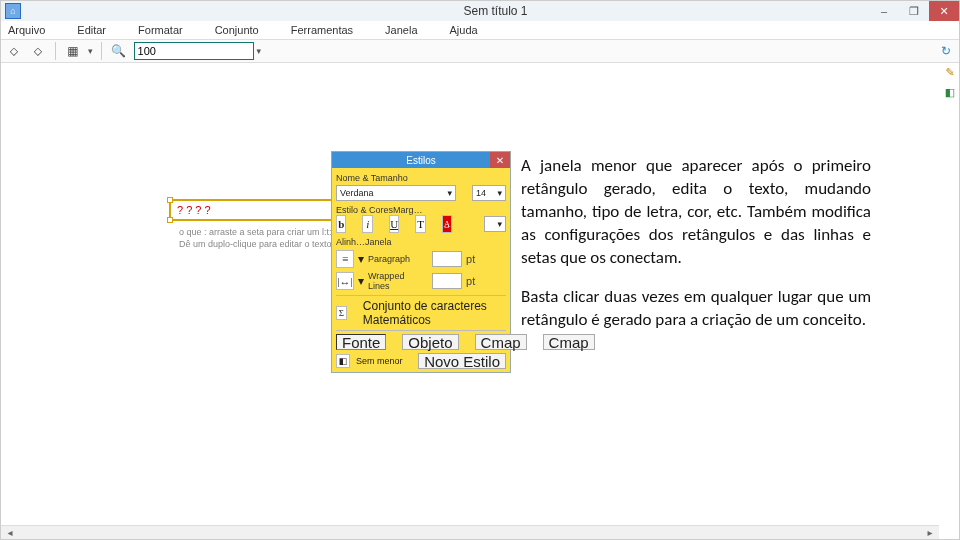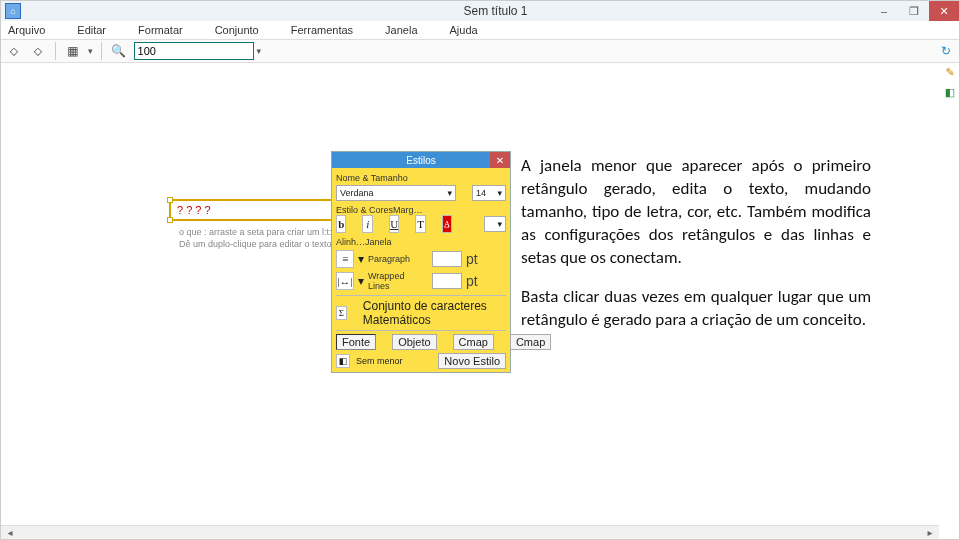--- a/index.html
+++ b/index.html
@@ -42,24 +42,24 @@
   .dlg-body { padding:3px 4px;}
   .dlg-label { font-size:9px; color:#333; margin:2px 0;}
   .dlg-row { display:flex; gap:16px; margin-bottom:3px; align-items:center;}
   .dlg-select { flex:1; height:16px; border:1px solid #aaa; background:#fff; font-size:9px; padding:0 3px; display:flex; align-items:center; justify-content:space-between;}
   .dlg-sm { width:34px; height:16px; border:1px solid #aaa; background:#fff; font-size:9px; display:flex; align-items:center; justify-content:space-between; padding:0 3px;}
   .section-title { font-size:9px; color:#333; margin-top:4px; display:flex; }
   .stylebtn { width:18px; height:18px; border:1px solid #bbb; background:#fff; display:flex; align-items:center; justify-content:center; font-size:11px; font-family: Georgia, serif;}
   .grid-row { display:flex; gap:4px; align-items:center; margin:3px 0;}
   .grid-label { font-size:9px; color:#333; width:60px;}
   .num-in { width:30px; height:16px; border:1px solid #aaa; background:#fff; font-size:9px;}
-  .unit { font-size:14px; color:#444;}
+  .unit { font-size:11px; color:#444;}
   .foot { border-top:1px solid #bbb; margin-top:4px; padding-top:3px;}
   .foot2 { display:flex; gap:6px; align-items:center; margin-top:3px;}
-  .btn-sm { height:16px; border:1px solid #aaa; background:#f4f4f4; font-size:11px; padding:0 5px; display:flex; align-items:center;}
+  .btn-sm { height:16px; border:1px solid #aaa; background:#f4f4f4; font-size:15px; padding:0 5px; display:flex; align-items:center;}
   
   .bodytext { position:absolute; left:520px; top:92px; width:350px; font-family: Calibri, Arial, sans-serif; font-size:17px; line-height:1.35; color:#111; text-align:justify;}
   .bodytext p { margin:0 0 16px 0;}
   
   .hscroll { position:absolute; left:0; right:20px; bottom:0; height:14px; background:#f1f1f1; border-top:1px solid #ddd; display:flex; align-items:center; justify-content:space-between; padding:0 2px;}
   .hscroll .arr { width:14px; height:12px; display:flex; align-items:center; justify-content:center; color:#666; font-size:10px;}
   .vscroll { position:absolute; right:0; top:62px; bottom:14px; width:20px; }
 </style>
 </head>
 <body>

